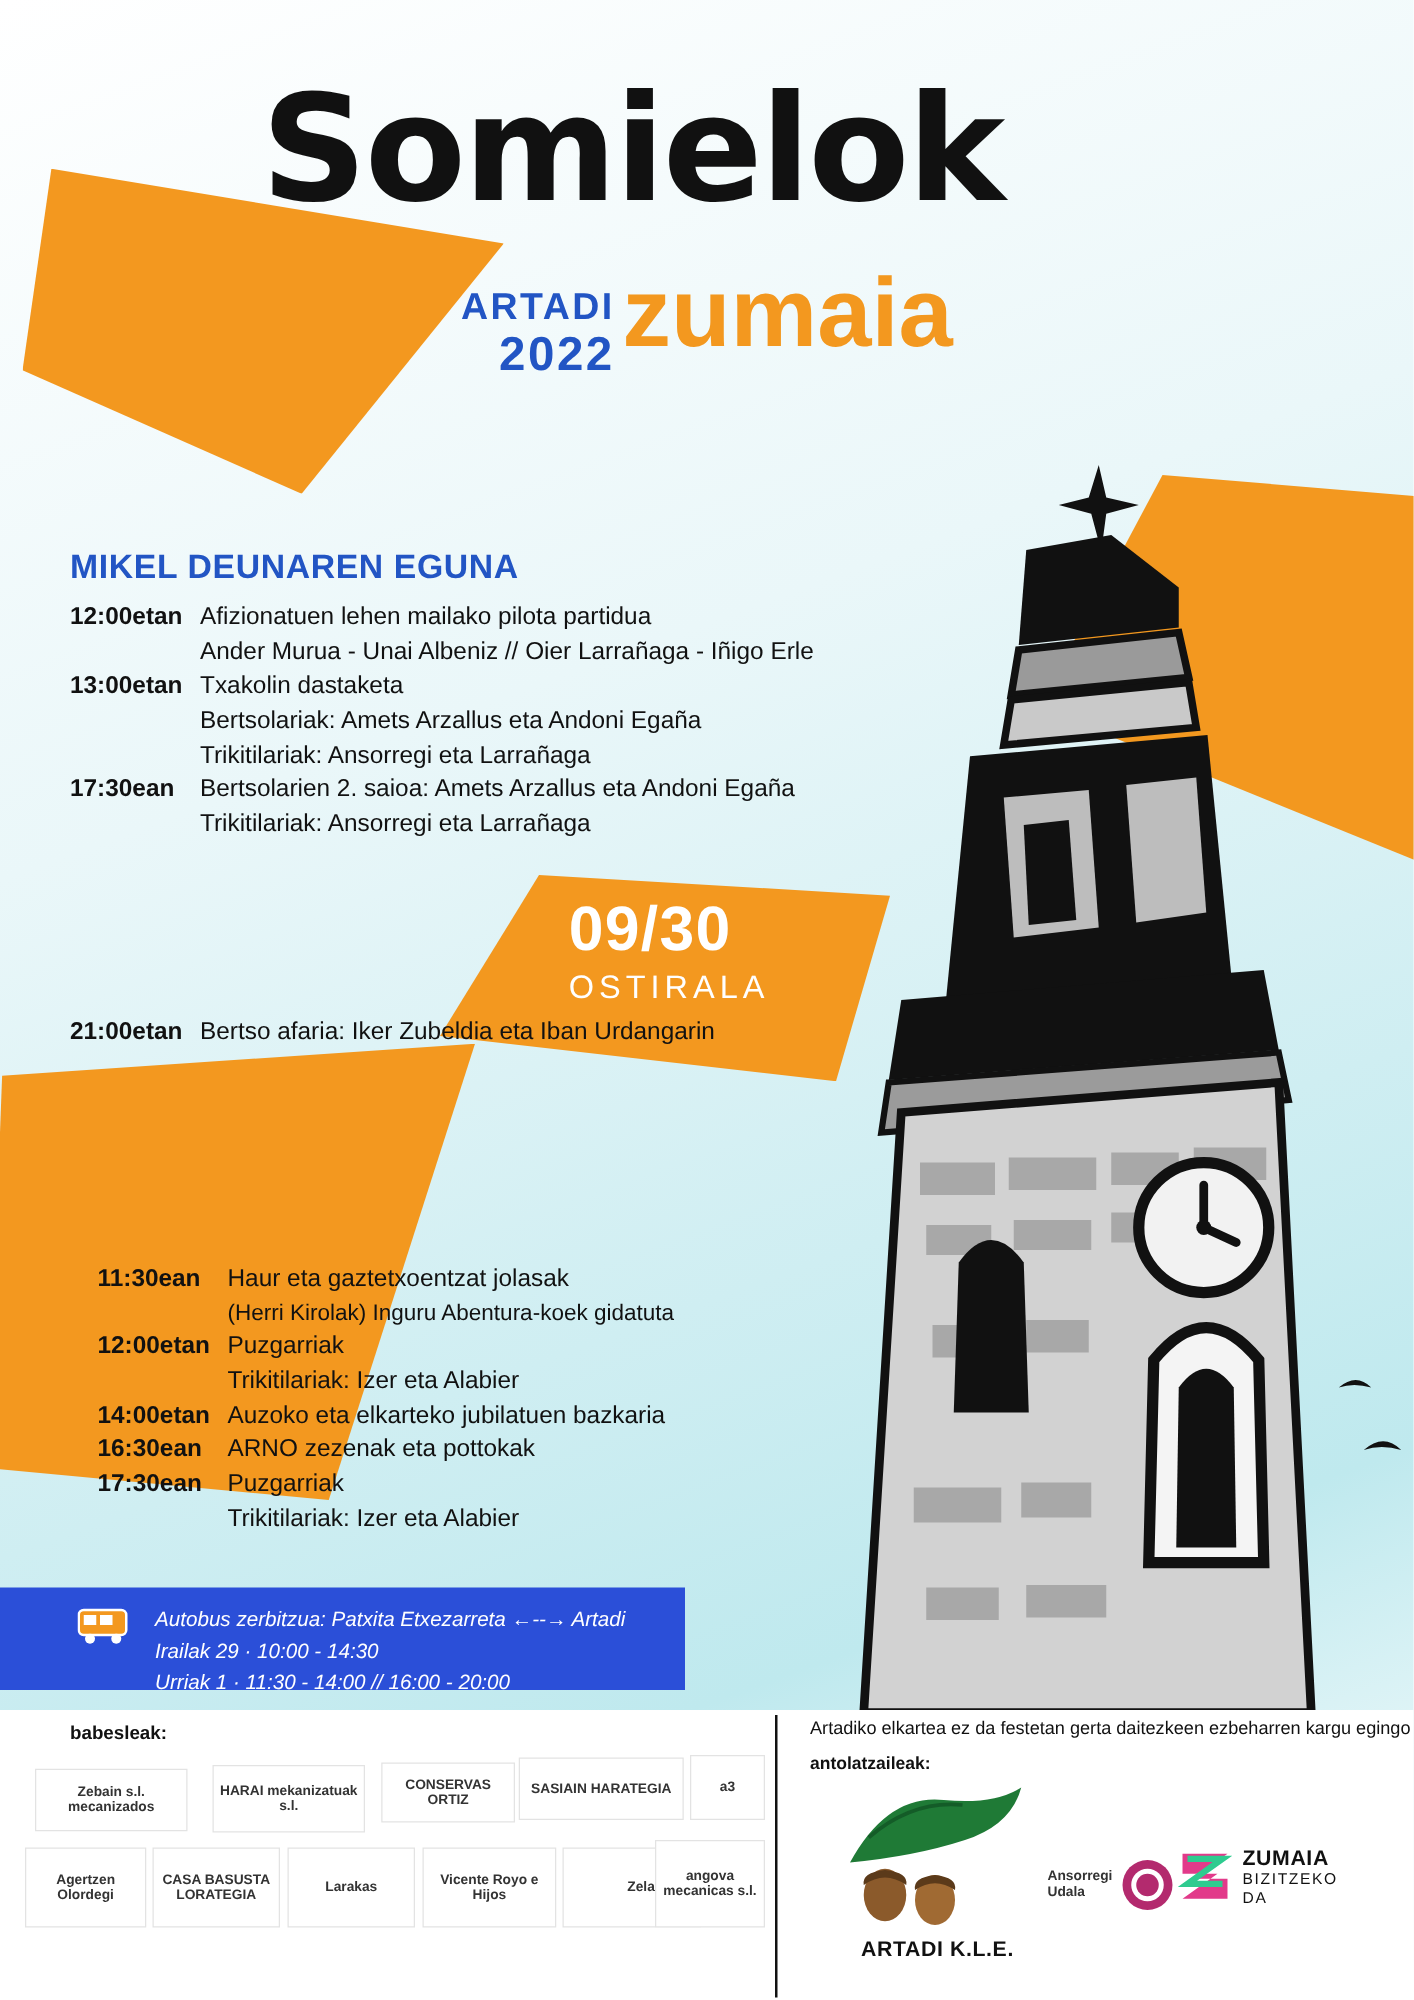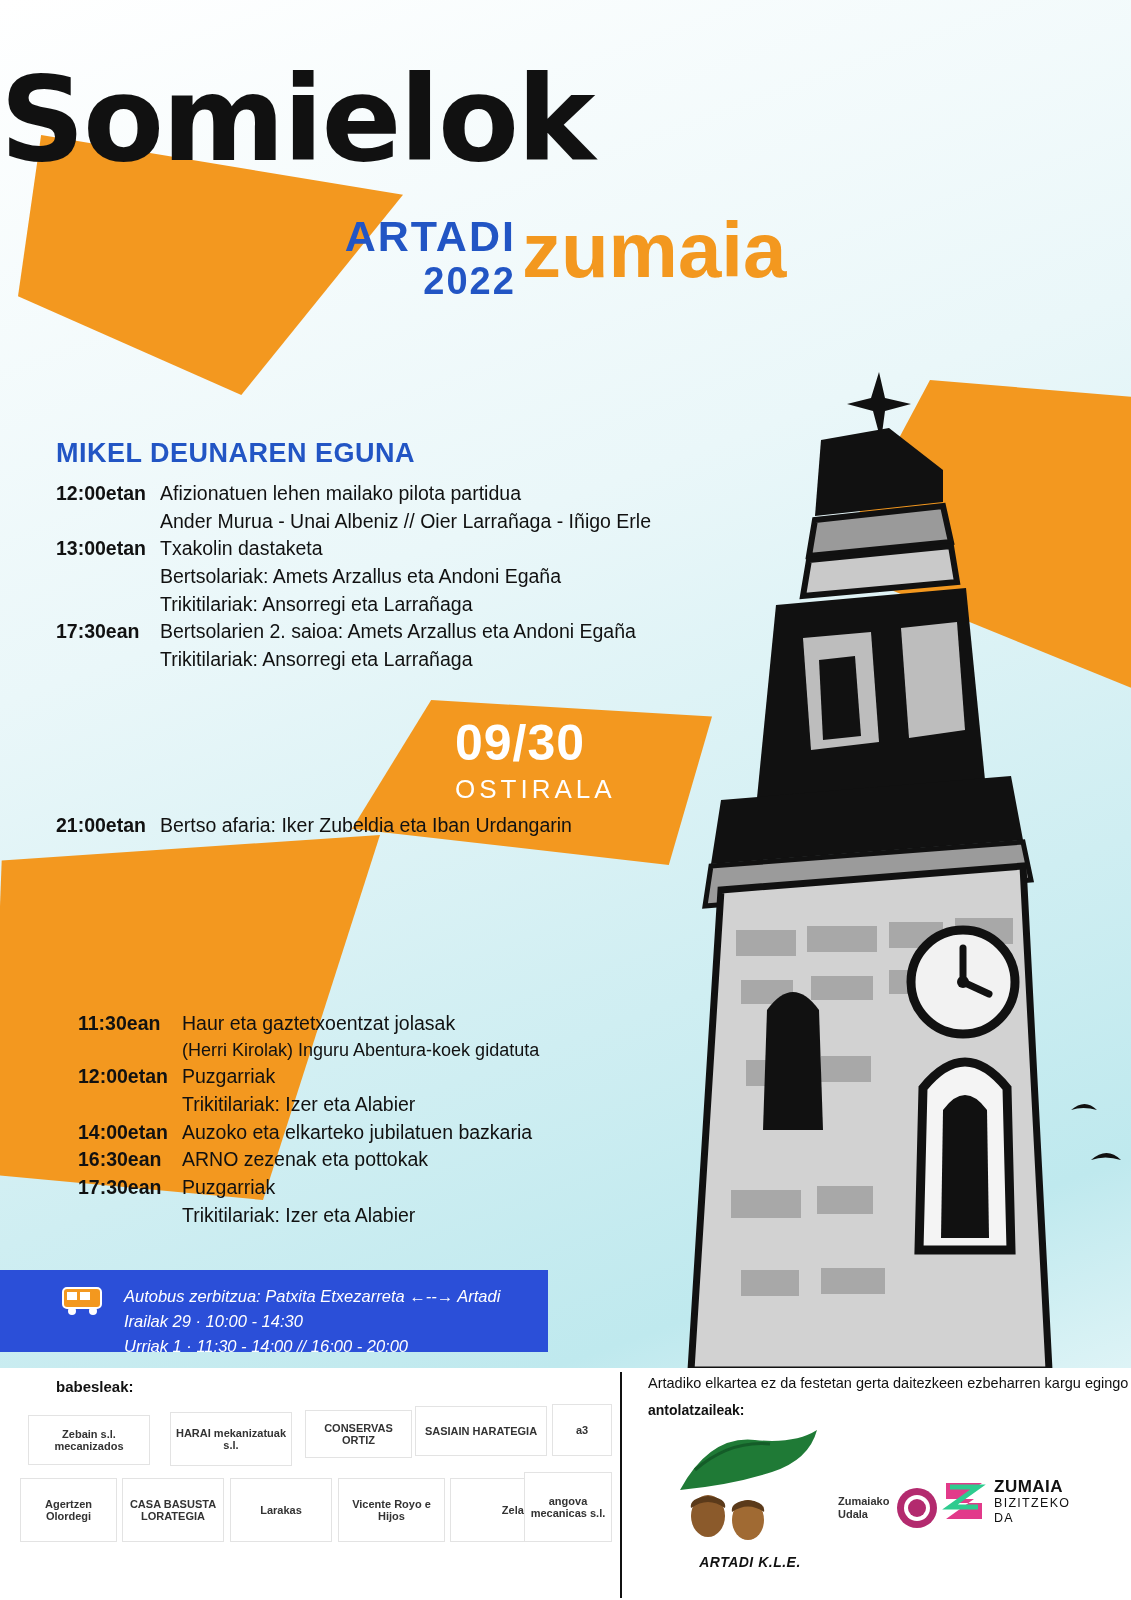--- a/index.html
+++ b/index.html
@@ -31,34 +31,34 @@
   .shape-right-blob{
     position:absolute;right:-30px;top:380px;width:330px;height:320px;
     background:#f3981f;
     clip-path:polygon(30% 0%, 100% 6%, 100% 100%, 0% 58%);
     z-index:0;
   }
   
   .church{position:absolute;right:0;top:370px;width:560px;height:1000px;z-index:1;pointer-events:none;}
   
   .title-main{
-    position:absolute;left:0;top:60px;width:1011px;text-align:left;
+    position:absolute;left:0;top:60px;width:1011px;text-align:center;
     font-family:"DejaVu Sans", sans-serif;
     font-weight:bold;font-size:118px;letter-spacing:-2px;color:#111;
     line-height:1;
   }
   .subtitle-row{
     position:absolute;left:0;top:215px;width:1131px;text-align:center;
     white-space:nowrap;
   }
   .sub-artadi{
     display:inline-block;vertical-align:top;text-align:right;
     font-weight:bold;color:#2255c4;line-height:1;
   }
-  .sub-artadi .l1{font-size:43px;letter-spacing:2px;display:block;}
+  .sub-artadi .l1{font-size:30px;letter-spacing:2px;display:block;margin-top:16px;}
   .sub-artadi .l2{font-size:38px;letter-spacing:2px;display:block;margin-top:4px;}
   .sub-zumaia{
     display:inline-block;vertical-align:top;
     font-size:78px;font-weight:bold;color:#f3981f;line-height:.92;margin-left:6px;
   }
   
   .date-badge{position:absolute;color:#ffffff;z-index:3;}
   .date-badge .d-num{font-size:50px;font-weight:600;letter-spacing:1px;line-height:1;}
   .date-badge .d-day{font-size:26px;letter-spacing:4px;line-height:1;margin-top:8px;}
   #badge-0929{left:56px;top:268px;}
@@ -90,21 +90,21 @@
   .sponsors{
     position:absolute;left:0;top:1368px;width:1131px;height:232px;background:#ffffff;z-index:5;
   }
   .divider-v{position:absolute;left:620px;top:1372px;width:2px;height:226px;background:#111;z-index:6;}
   .spon-left-label{position:absolute;left:56px;top:1378px;font-size:15px;font-weight:bold;color:#111;z-index:6;}
   .spon-right-label{position:absolute;left:648px;top:1375px;font-size:14.5px;color:#111;z-index:6;}
   .spon-right-label2{position:absolute;left:648px;top:1402px;font-size:14px;font-weight:bold;color:#111;z-index:6;}
   .logo{position:absolute;z-index:6;background:#fff;border:1px solid #e3e3e3;display:flex;align-items:center;justify-content:center;text-align:center;overflow:hidden;}
   .logo span{font-size:11px;font-weight:bold;color:#333;line-height:1.1;padding:2px;}
   .artadi-logo{position:absolute;left:660px;top:1420px;width:180px;height:150px;z-index:6;}
-  .artadi-logo .cap{position:absolute;left:0;bottom:0;width:180px;text-align:center;font-size:14px;font-weight:bold;color:#111;letter-spacing:.5px;font-style:italic;}
+  .artadi-logo .cap{position:absolute;left:0;bottom:0;width:180px;text-align:center;font-size:17px;font-weight:bold;color:#111;letter-spacing:.5px;}
   .udala{position:absolute;left:838px;top:1478px;width:120px;height:60px;z-index:6;display:flex;align-items:center;gap:6px;}
   .udala .txt{font-size:11px;font-weight:bold;color:#333;line-height:1.15;}
   .zbd{position:absolute;left:940px;top:1468px;width:155px;height:66px;z-index:6;display:flex;align-items:center;gap:6px;}
   .zbd .zmark{width:48px;height:48px;position:relative;}
   .zbd .ztxt{line-height:1.15;}
   .zbd .ztxt .a{font-size:17px;font-weight:bold;color:#111;letter-spacing:.5px;}
   .zbd .ztxt .b{font-size:12.5px;color:#111;letter-spacing:1.3px;}
   .zbd .ztxt .c{font-size:12.5px;color:#111;letter-spacing:1.3px;}
 </style>
 </head>
@@ -267,21 +267,21 @@
       <ellipse cx="48" cy="96" rx="17" ry="21" fill="#8b5a2b"></ellipse>
       <path d="M31 88 q17 -12 34 0 q2 -10 -17 -12 q-19 2 -17 12z" fill="#5b3a1a"></path>
       <ellipse cx="88" cy="100" rx="16" ry="20" fill="#a06a33"></ellipse>
       <path d="M72 92 q16 -11 32 0 q2 -10 -16 -12 q-18 2 -16 12z" fill="#5b3a1a"></path>
     </svg>
     <div class="cap">ARTADI K.L.E.</div>
   </div>
 
   <div class="udala">
     <div class="txt">
-      <div>Zumaiako</div>
+      <div>Ansorregi</div>
       <div>Udala</div>
     </div>
     <svg width="44" height="44" viewBox="0 0 44 44">
       <circle cx="22" cy="22" r="20" fill="#b32a6e"></circle>
       <circle cx="22" cy="22" r="13" fill="#ffffff"></circle>
       <circle cx="22" cy="22" r="9" fill="#b32a6e"></circle>
     </svg>
   </div>
 
   <div class="zbd">

